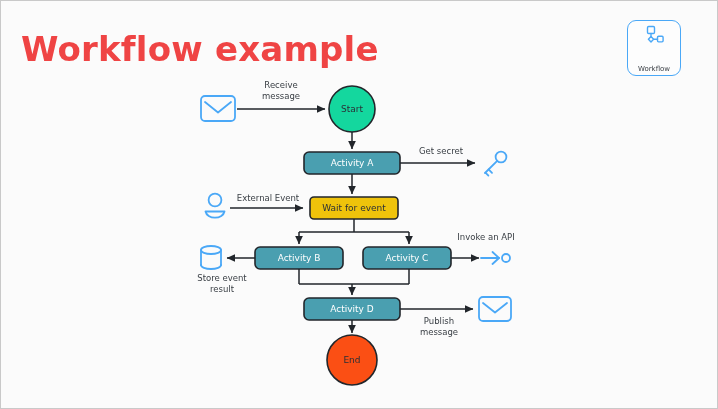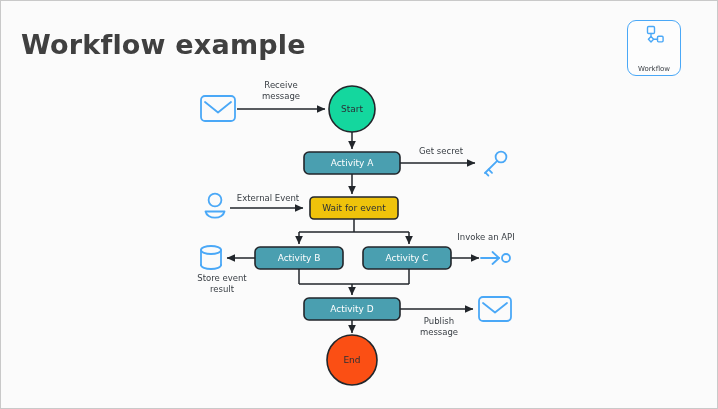--- a/index.html
+++ b/index.html
@@ -16,23 +16,23 @@
     height: 409px;
     box-sizing: border-box;
     background: #fbfbfb;
     border: 1px solid #c9c9c9;
     overflow: hidden;
   }
   #page-title {
     position: absolute;
     left: 20px;
     top: 28px;
-    font-size: 27px;
+    font-size: 34px;
     font-weight: bold;
-    color: #404040;
+    color: #ef4444;
     letter-spacing: 0.2px;
     font-family: "DejaVu Sans", sans-serif;
     white-space: nowrap;
   }
   #workflow-badge {
     position: absolute;
     left: 626px;
     top: 19px;
     width: 54px;
     height: 56px;

